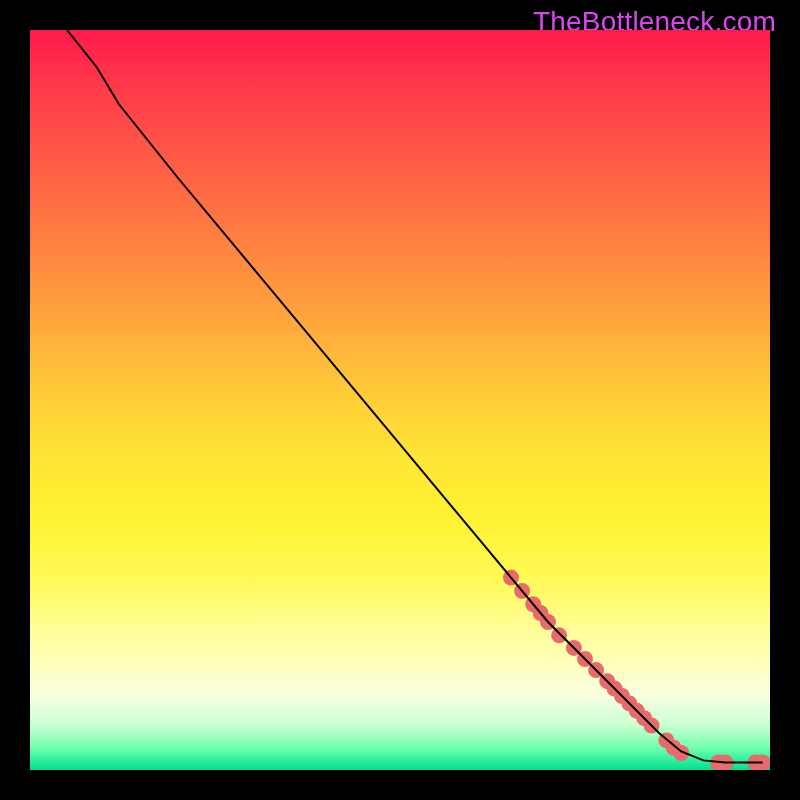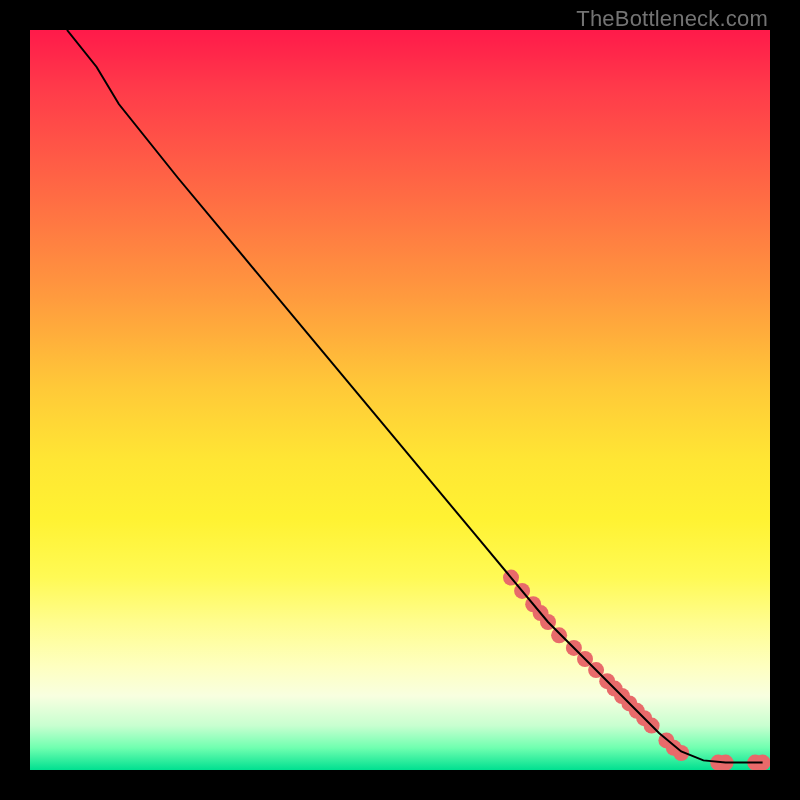--- a/index.html
+++ b/index.html
@@ -34,23 +34,23 @@
       #feffc0 86%,
       #f8ffe0 90%,
       #c8ffd0 94%,
       #70ffb0 97%,
       #00e090 100%
     );
   }
   .attribution {
     position: absolute;
     top: 6px;
-    right: 32px;
-    color: #737373;
-    font-size: 22px;
+    right: 24px;
+    color: #d946ef;
+    font-size: 28px;
     font-family: Arial, sans-serif;
     letter-spacing: 0.2px;
   }
   svg.curve {
     position: absolute;
     inset: 0;
     width: 100%;
     height: 100%;
   }
 </style>

